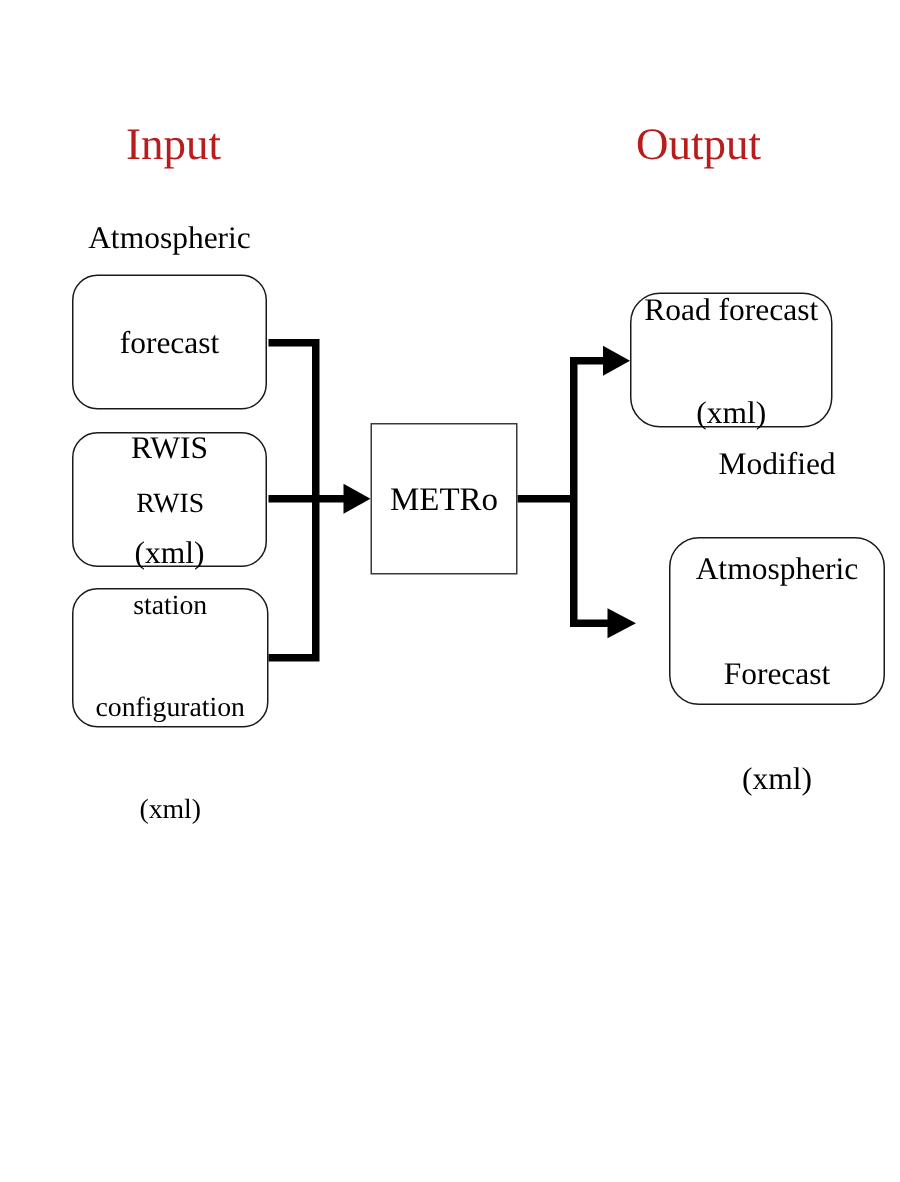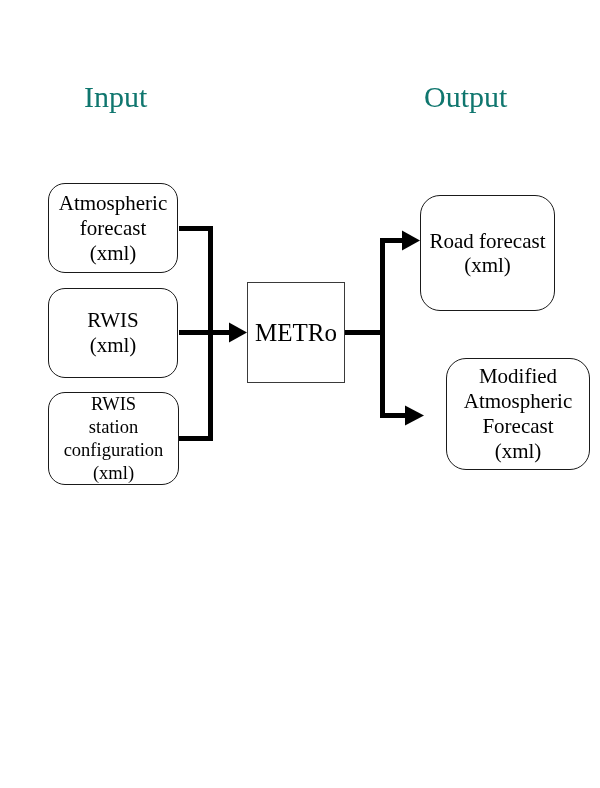--- a/index.html
+++ b/index.html
@@ -8,50 +8,51 @@
     background: #ffffff;
     position: relative;
     font-family: "Liberation Serif", "DejaVu Serif", serif;
     color: #000000;
     overflow: hidden;
   }
   .heading {
     position: absolute;
     font-size: 30px;
     line-height: 1;
-    color: #0f766e;
+    color: #b91c1c;
     white-space: nowrap;
   }
   #heading-input  { left: 84px;  top: 82px; }
   #heading-output { left: 424px; top: 82px; }
 
   .node {
     position: absolute;
     box-sizing: border-box;
     border: 1.5px solid #1a1a1a;
     background: #ffffff;
     display: flex;
     flex-direction: column;
     justify-content: center;
     align-items: center;
     text-align: center;
     font-size: 21px;
     line-height: 25px;
+    gap: 45px;
   }
   .node.rounded { border-radius: 17px; }
   .node.rounded-lg { border-radius: 20px; }
 
   #box-atmospheric { left: 48px; top: 183px; width: 130px; height: 90px; }
   #box-rwis-obs    { left: 48px; top: 288px; width: 130px; height: 90px; }
   #box-rwis-cfg    { left: 48px; top: 392px; width: 131px; height: 93px;
                      font-size: 18.5px; line-height: 23px; }
   #box-metro       { left: 247px; top: 282px; width: 98px; height: 101px;
                      border: 1.5px solid #3a3a3a; border-radius: 0;
-                     font-size: 25px; }
-  #box-road        { left: 420px; top: 195px; width: 135px; height: 116px;
+                     font-size: 22px; }
+  #box-road        { left: 420px; top: 195px; width: 135px; height: 90px;
                      line-height: 24px; }
   #box-modified    { left: 426px; top: 358px; width: 144px; height: 112px; margin-left: 20px; }
 
   .node span { display: block; }
 
   #connector-svg {
     position: absolute;
     left: 0; top: 0;
     width: 600px; height: 788px;
     pointer-events: none;

